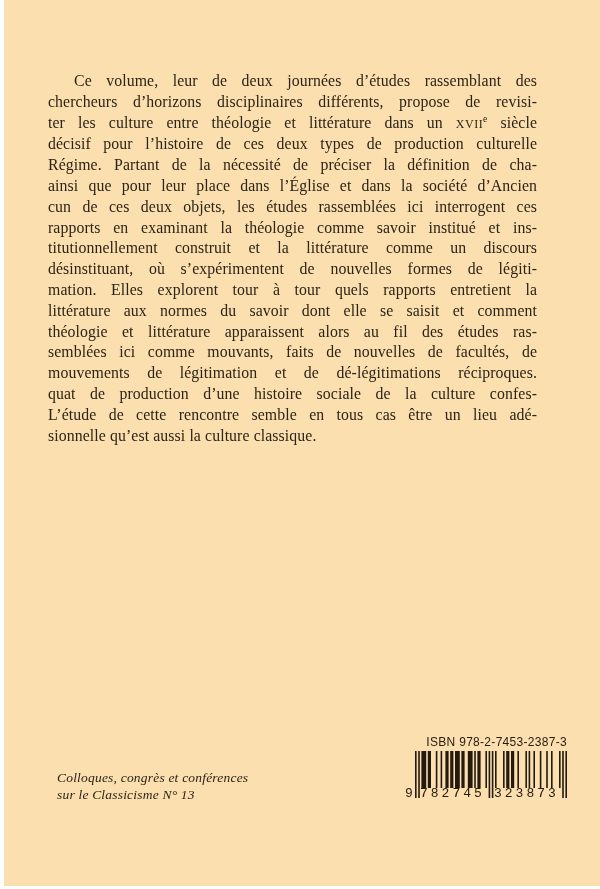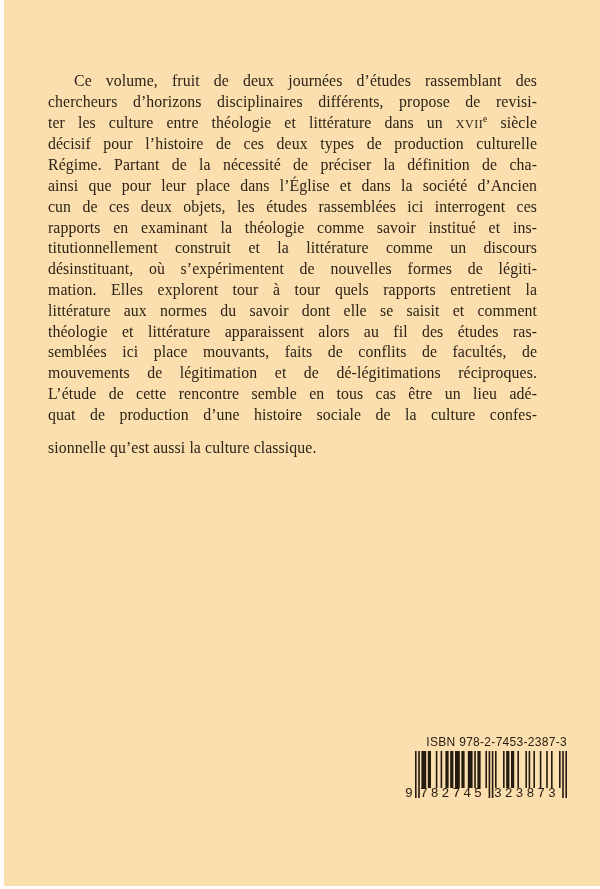--- a/index.html
+++ b/index.html
@@ -25,21 +25,21 @@
   .blurb {
     position: absolute;
     left: 48px; top: 71px;
     width: 489px;
     font-size: 15.8px;
     line-height: 20.8px;
     letter-spacing: 0.1px;
   }
   .blurb .line { text-align: justify; text-align-last: justify; }
   .blurb .line.first { text-indent: 26px; }
-  .blurb .line.last { text-align: left; text-align-last: left; margin-top: 12px; }
+  .blurb .line.last { text-align: left; text-align-last: left; }
   .sc { text-transform: uppercase; font-size: 0.76em; letter-spacing: 0.04em; }
   .sup { vertical-align: super; font-size: 0.6em; line-height: 0; }
   .series {
     position: absolute;
     left: 57px; top: 770px;
     font-style: italic;
     font-size: 13.5px;
     line-height: 16.5px;
     letter-spacing: 0.2px;
   }
@@ -72,40 +72,44 @@
   .d2 { left: 89px; width: 70px; text-align: left; letter-spacing: 3px; }
 </style>
 </head>
 <body>
 
 <div class="cover" style="background: rgb(252, 223, 174); color: rgb(43, 35, 24);">
   <div class="edge-left"></div>
   <div class="edge-bottom"></div>
 
   <div class="blurb">
-      <div class="line first"><span>Ce volume, fruit de deux journées d’études rassemblant des</span></div>
+      <div class="line first"><span>Ce volume, leur de deux journées d’études rassemblant des</span></div>
       <div class="line"><span>chercheurs d’horizons disciplinaires différents, propose de revisi-</span></div>
       <div class="line"><span>ter les culture entre théologie et littérature dans un </span><span class="sc">xvii</span><span class="sup">e</span><span> siècle</span></div>
       <div class="line"><span>décisif pour l’histoire de ces deux types de production culturelle</span></div>
       <div class="line"><span>Régime. Partant de la nécessité de préciser la définition de cha-</span></div>
       <div class="line"><span>ainsi que pour leur place dans l’Église et dans la société d’Ancien</span></div>
       <div class="line"><span>cun de ces deux objets, les études rassemblées ici interrogent ces</span></div>
       <div class="line"><span>rapports en examinant la théologie comme savoir institué et ins-</span></div>
       <div class="line"><span>titutionnellement construit et la littérature comme un discours</span></div>
       <div class="line"><span>désinstituant, où s’expérimentent de nouvelles formes de légiti-</span></div>
       <div class="line"><span>mation. Elles explorent tour à tour quels rapports entretient la</span></div>
       <div class="line"><span>littérature aux normes du savoir dont elle se saisit et comment</span></div>
       <div class="line"><span>théologie et littérature apparaissent alors au fil des études ras-</span></div>
-      <div class="line"><span>semblées ici place mouvants, faits de conflits de facultés, de</span></div>
+      <div class="line"><span>semblées ici comme mouvants, faits de nouvelles de facultés, de</span></div>
       <div class="line"><span>mouvements de légitimation et de dé-légitimations réciproques.</span></div>
+      <div class="line"><span>quat de production d’une histoire sociale de la culture confes-</span></div>
       <div class="line"><span>L’étude de cette rencontre semble en tous cas être un lieu adé-</span></div>
-      <div class="line"><span>quat de production d’une histoire sociale de la culture confes-</span></div>
       <div class="line last"><span>sionnelle qu’est aussi la culture classique.</span></div>
     </div>
 
+  <div class="series">
+    <div>Colloques, congrès et conférences</div>
+    <div>sur le Classicisme N° 13</div>
+  </div>
 
   <div class="barcode">
     <div class="isbn-label">ISBN 978-2-7453-2387-3</div>
     <svg class="bars" width="152" height="47" viewBox="0 0 152 47">
         <rect x="0.00" y="0" width="1.60" height="47" fill="#241a10"></rect>
         <rect x="3.20" y="0" width="1.60" height="47" fill="#241a10"></rect>
         <rect x="6.40" y="0" width="4.80" height="37" fill="#241a10"></rect>
         <rect x="12.80" y="0" width="3.20" height="37" fill="#241a10"></rect>
         <rect x="20.80" y="0" width="1.60" height="37" fill="#241a10"></rect>
         <rect x="25.60" y="0" width="1.60" height="37" fill="#241a10"></rect>

